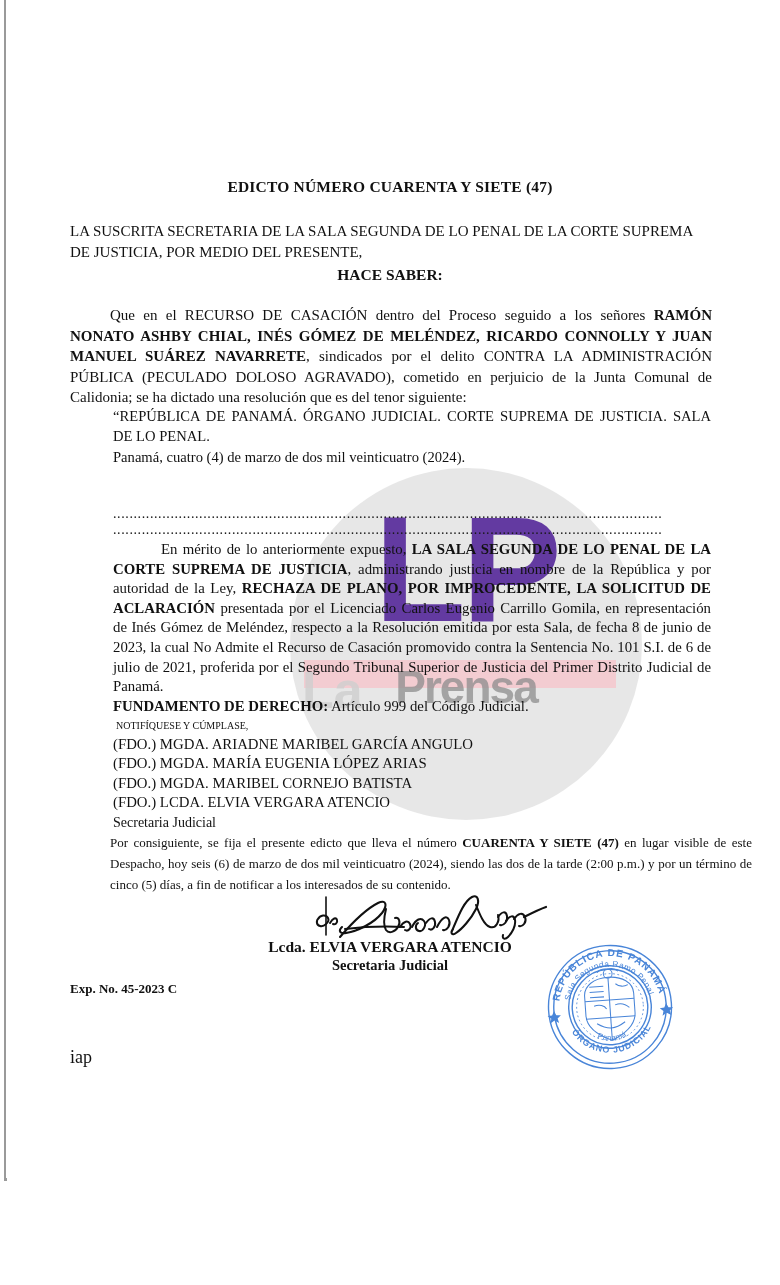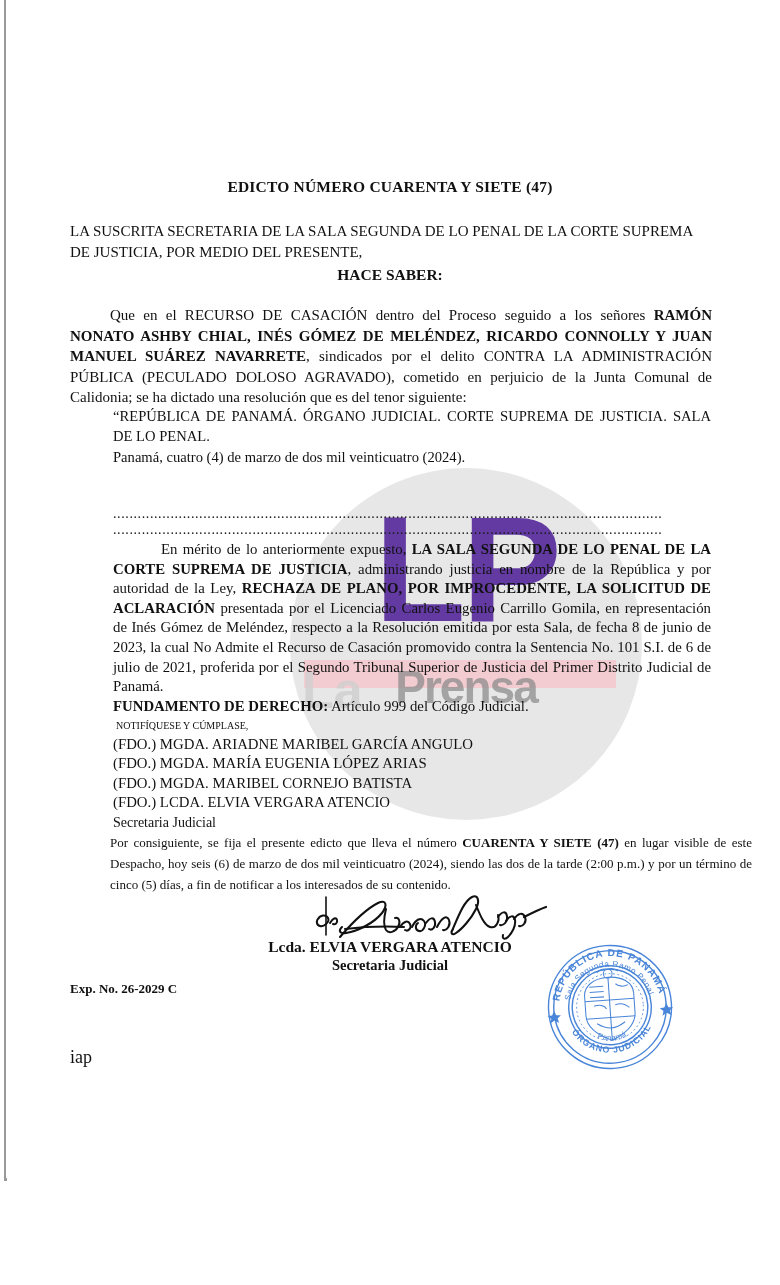--- a/index.html
+++ b/index.html
@@ -355,21 +355,21 @@
           <path d="M206 28 C210 22 214 22 215 27 C216 33 212 40 208 44 C205 47 202 46 203 42" stroke-width="2"></path>
           <path d="M214 26 C218 20 223 19 225 24 C227 29 223 34 219 33" stroke-width="2"></path>
           <path d="M224 24 C232 20 240 16 246 14" stroke-width="2.2"></path>
         </g>
       </svg>
     </div>
 
     <div class="sig-name">Lcda. ELVIA VERGARA ATENCIO</div>
     <div class="sig-title">Secretaria Judicial</div>
 
-    <div class="exp-no">Exp. No. 26-2029 C</div>
+    <div class="exp-no">Exp. No. 45-2023 C</div>
     <div class="iap">iap</div>
   </div>
 
   <div class="seal">
     <svg width="148" height="130" viewBox="0 0 148 148" xmlns="http://www.w3.org/2000/svg">
       <defs>
         <path id="arcTop" d="M 16 74 A 58 58 0 0 1 132 74"></path>
         <path id="arcBottom" d="M 22 74 A 52 52 0 0 0 126 74"></path>
         <path id="arcTopInner" d="M 28 74 A 46 46 0 0 1 120 74"></path>
         <path id="arcBottomInner" d="M 36 74 A 38 38 0 0 0 112 74"></path>

